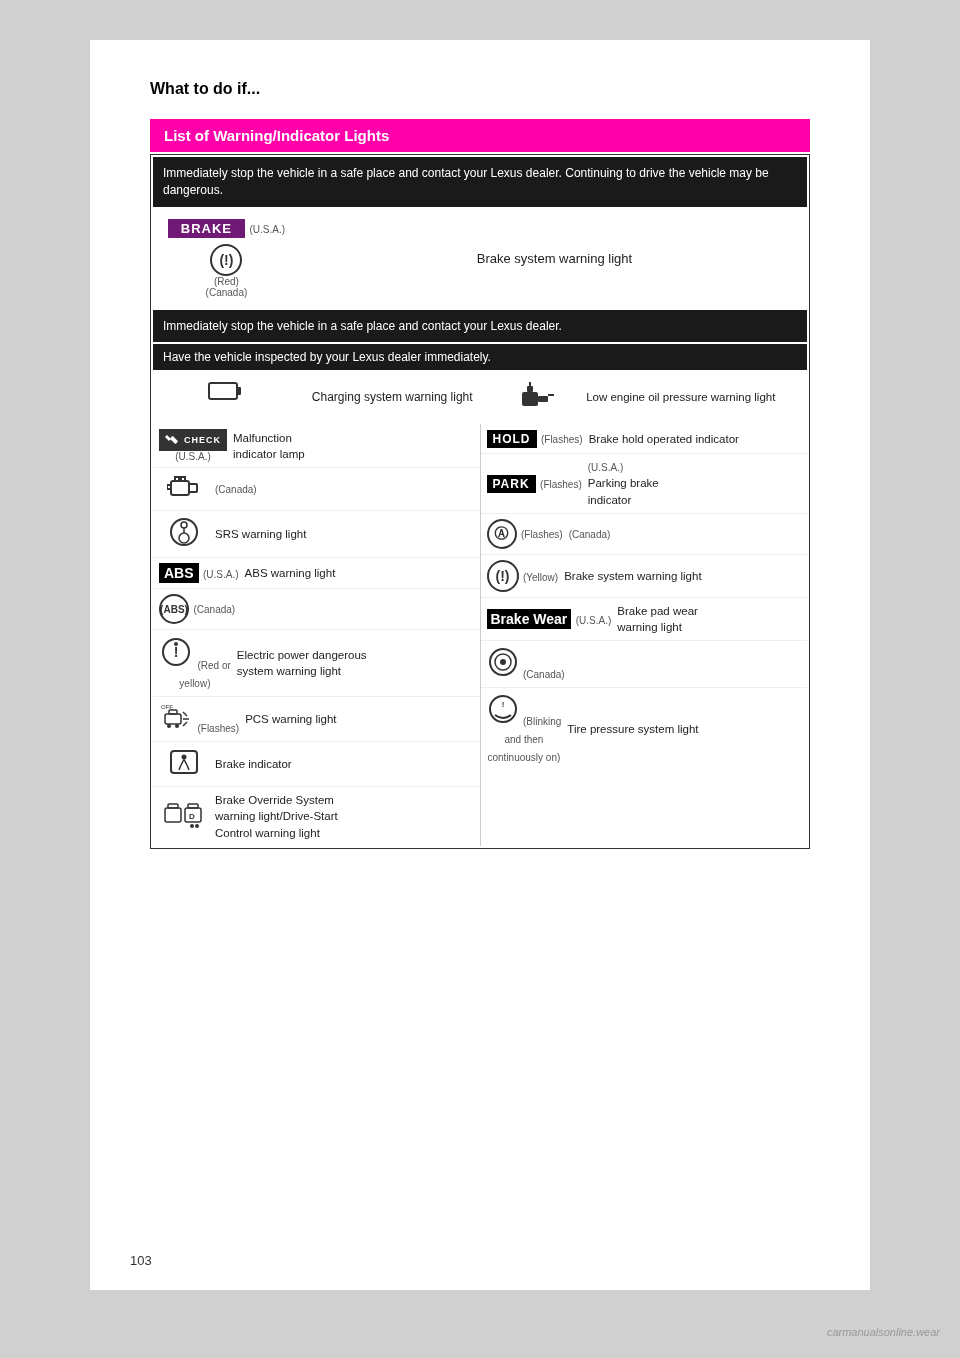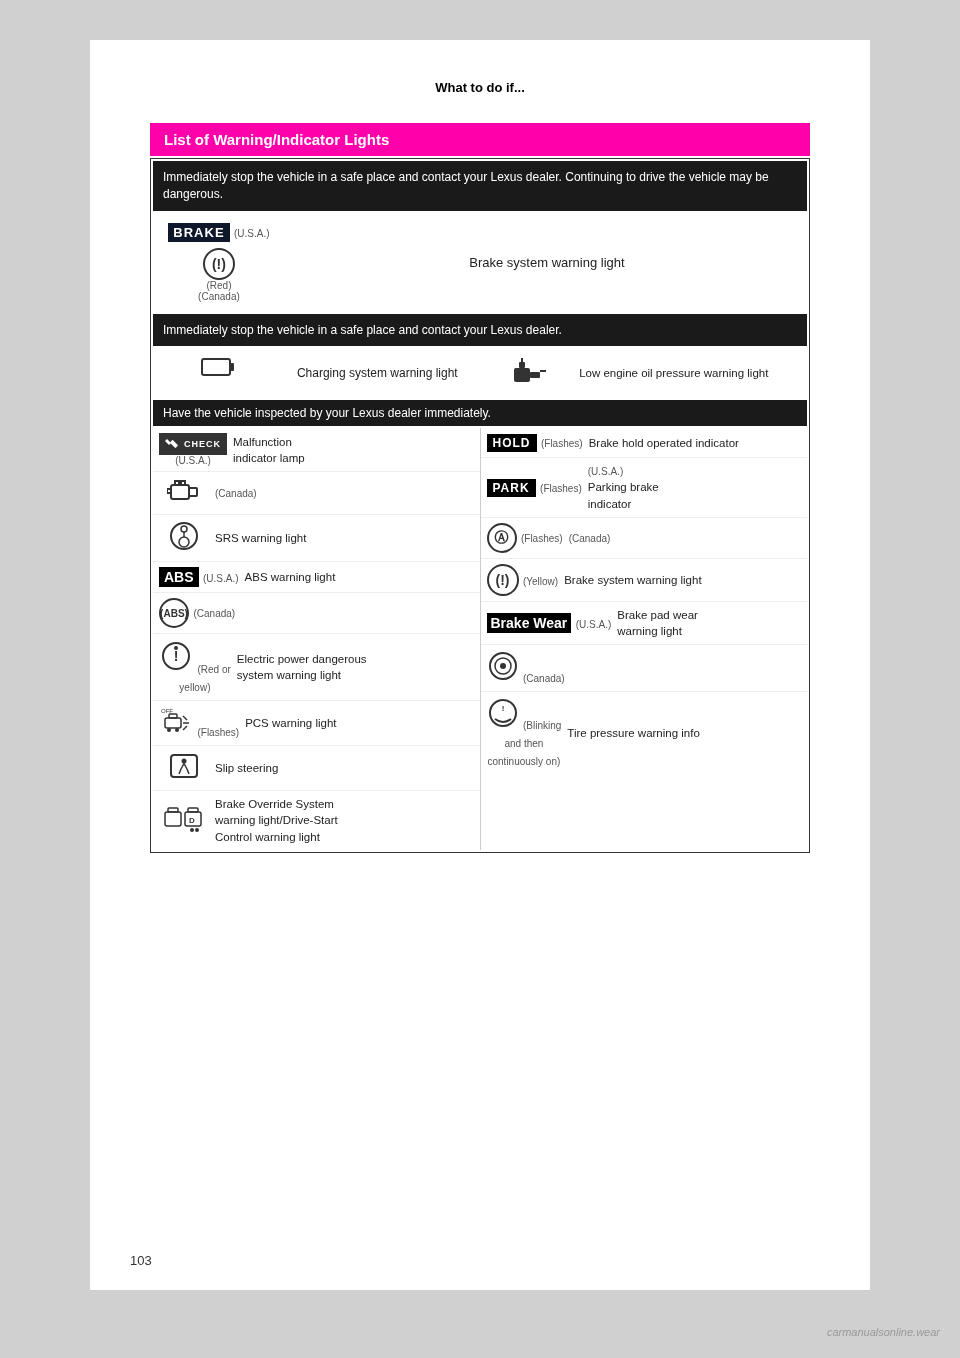--- a/index.html
+++ b/index.html
@@ -20,25 +20,24 @@
       position: relative;
     }
     .page-number {
       position: absolute;
       bottom: 22px;
       left: 40px;
       font-size: 13px;
       color: #333;
     }
     .what-to-do {
-      font-size: 13px;
-      font-weight: bold;
-      margin-bottom: 28px;
+      font-size: 16px;
+      font-weight: bold;
+      margin-bottom: 21px;
       color: #000;
-      text-align: center;
     }
     .section-header {
       background: #f0a;
       color: #fff;
       font-size: 15px;
       font-weight: bold;
       padding: 8px 14px;
       margin-bottom: 0;
     }
     .main-table {
@@ -68,25 +67,25 @@
       min-width: 60px;
     }
     .desc-area {
       padding: 8px 10px;
       vertical-align: middle;
       font-size: 12px;
       color: #222;
     }
     
     .icon-brake-text {
-      background: #0f172a;
+      background: #701a75;
       color: #fff;
       font-weight: bold;
       font-size: 13px;
-      padding: 2px 5px;
+      padding: 2px 13px;
       display: inline-block;
       letter-spacing: 1px;
     }
     .icon-circle-i {
       width: 32px;
       height: 32px;
       border: 2px solid #333;
       border-radius: 50%;
       display: inline-flex;
       align-items: center;
@@ -227,20 +226,24 @@
             <span class="small-label">(Red)</span>
             <span class="small-label">(Canada)</span>
           </div>
         </div>
       </td>
       <td colspan="3" class="desc-area" style="text-align:center; font-size:13px;">Brake system warning light</td>
     </tr>
 
     <tr>
       <td colspan="4" class="danger-row">Immediately stop the vehicle in a safe place and contact your Lexus dealer.</td>
+    </tr>
+
+    <tr>
+      <td colspan="4" class="section-label">Have the vehicle inspected by your Lexus dealer immediately.</td>
     </tr>
 
     <tr style="border-top: 1px solid #ccc;">
       <td class="icon-area">
         
         <svg width="36" height="22" viewBox="0 0 36 22">
           <rect x="1" y="3" width="28" height="16" rx="2" fill="none" stroke="#333" stroke-width="2"></rect>
           <rect x="29" y="7" width="4" height="8" rx="1" fill="#333"></rect>
         </svg>
       </td>
@@ -252,24 +255,20 @@
           <rect x="18" y="16" width="10" height="6" rx="1" fill="#333"></rect>
           <rect x="28" y="14" width="6" height="2" fill="#333"></rect>
           <rect x="7" y="6" width="6" height="6" rx="1" fill="#333"></rect>
           <line x1="10" y1="2" x2="10" y2="6" stroke="#333" stroke-width="2"></line>
         </svg>
       </td>
       <td class="desc-area" style="font-size:11.5px;">Low engine oil pressure warning light</td>
     </tr>
 
     <tr>
-      <td colspan="4" class="section-label">Have the vehicle inspected by your Lexus dealer immediately.</td>
-    </tr>
-
-    <tr>
       <td colspan="4" style="padding:0;">
         <table style="width:100%; border-collapse:collapse;">
           <tbody>
                 <tr>
 
             <td style="width:50%; vertical-align:top; border-right:1px solid #ccc; padding:0;">
 
               <div class="icon-row">
                 <div class="icon-cell">
                   <div style="display:flex; flex-direction:column; align-items:center;">
@@ -374,21 +373,21 @@
                   <svg width="34" height="30" viewBox="0 0 34 30">
                     <rect x="4" y="4" width="26" height="22" rx="3" fill="none" stroke="#333" stroke-width="2"></rect>
 
                     <circle cx="17" cy="10" r="2.5" fill="#333"></circle>
                     <line x1="17" y1="12.5" x2="14" y2="18" stroke="#333" stroke-width="1.5"></line>
                     <line x1="17" y1="12.5" x2="20" y2="18" stroke="#333" stroke-width="1.5"></line>
                     <line x1="14" y1="18" x2="12" y2="23" stroke="#333" stroke-width="1.5"></line>
                     <line x1="20" y1="18" x2="22" y2="23" stroke="#333" stroke-width="1.5"></line>
                   </svg>
                 </div>
-                <div class="desc-cell">Slip steering</div>
+                <div class="desc-cell">Brake indicator</div>
               </div>
 
               <div class="icon-row">
                 <div class="icon-cell">
                   <svg width="40" height="30" viewBox="0 0 40 30">
 
                     <rect x="1" y="8" width="16" height="14" rx="2" fill="none" stroke="#333" stroke-width="1.5"></rect>
                     <rect x="4" y="4" width="10" height="4" rx="1" fill="none" stroke="#333" stroke-width="1.5"></rect>
 
                     <rect x="21" y="8" width="16" height="14" rx="2" fill="none" stroke="#333" stroke-width="1.5"></rect>
@@ -473,21 +472,21 @@
                     <circle cx="16" cy="16" r="13" fill="none" stroke="#333" stroke-width="2"></circle>
 
                     <text x="16" y="14" text-anchor="middle" font-size="8" font-weight="bold" fill="#333">!</text>
 
                     <path d="M8,22 Q16,28 24,22" fill="none" stroke="#333" stroke-width="2"></path>
                   </svg>
                   <span class="small-label" style="white-space:pre-line; line-height:1.2;">(Blinking
 and then
 continuously on)</span>
                 </div>
-                <div class="desc-cell">Tire pressure warning info</div>
+                <div class="desc-cell">Tire pressure system light</div>
               </div>
 
             </td>
           </tr>
         </tbody>
             </table>
       </td>
     </tr>
 
 

